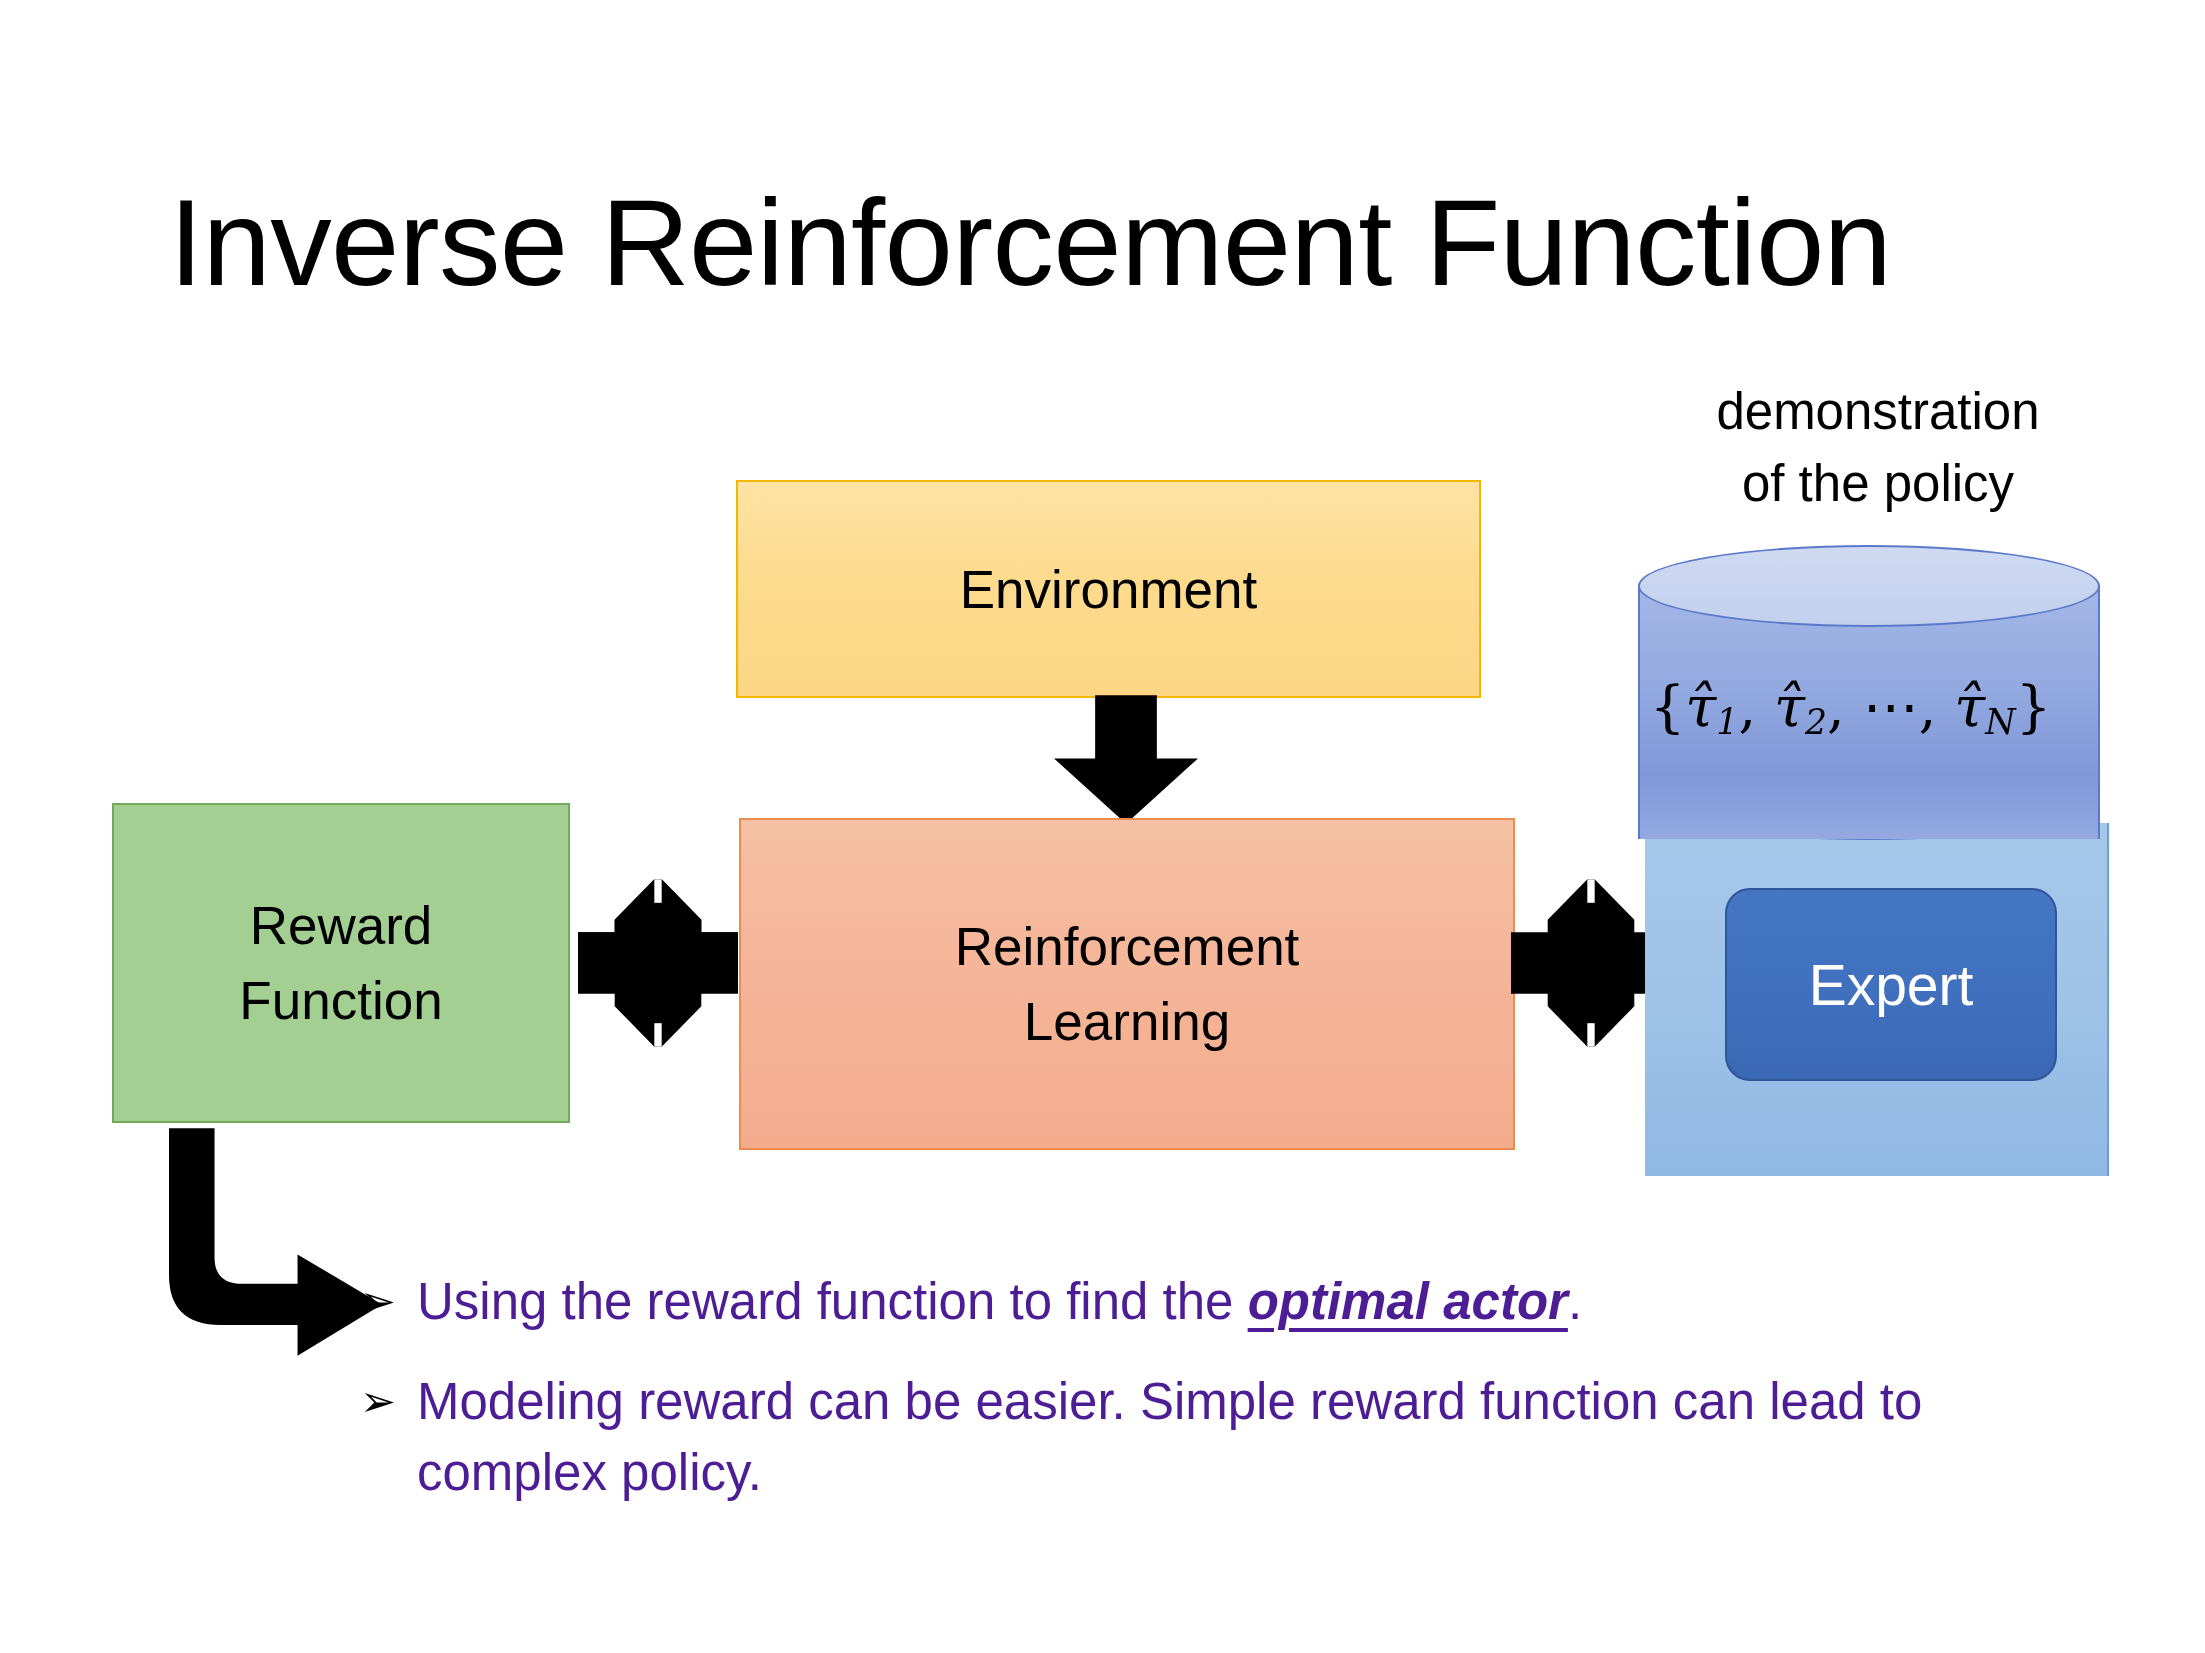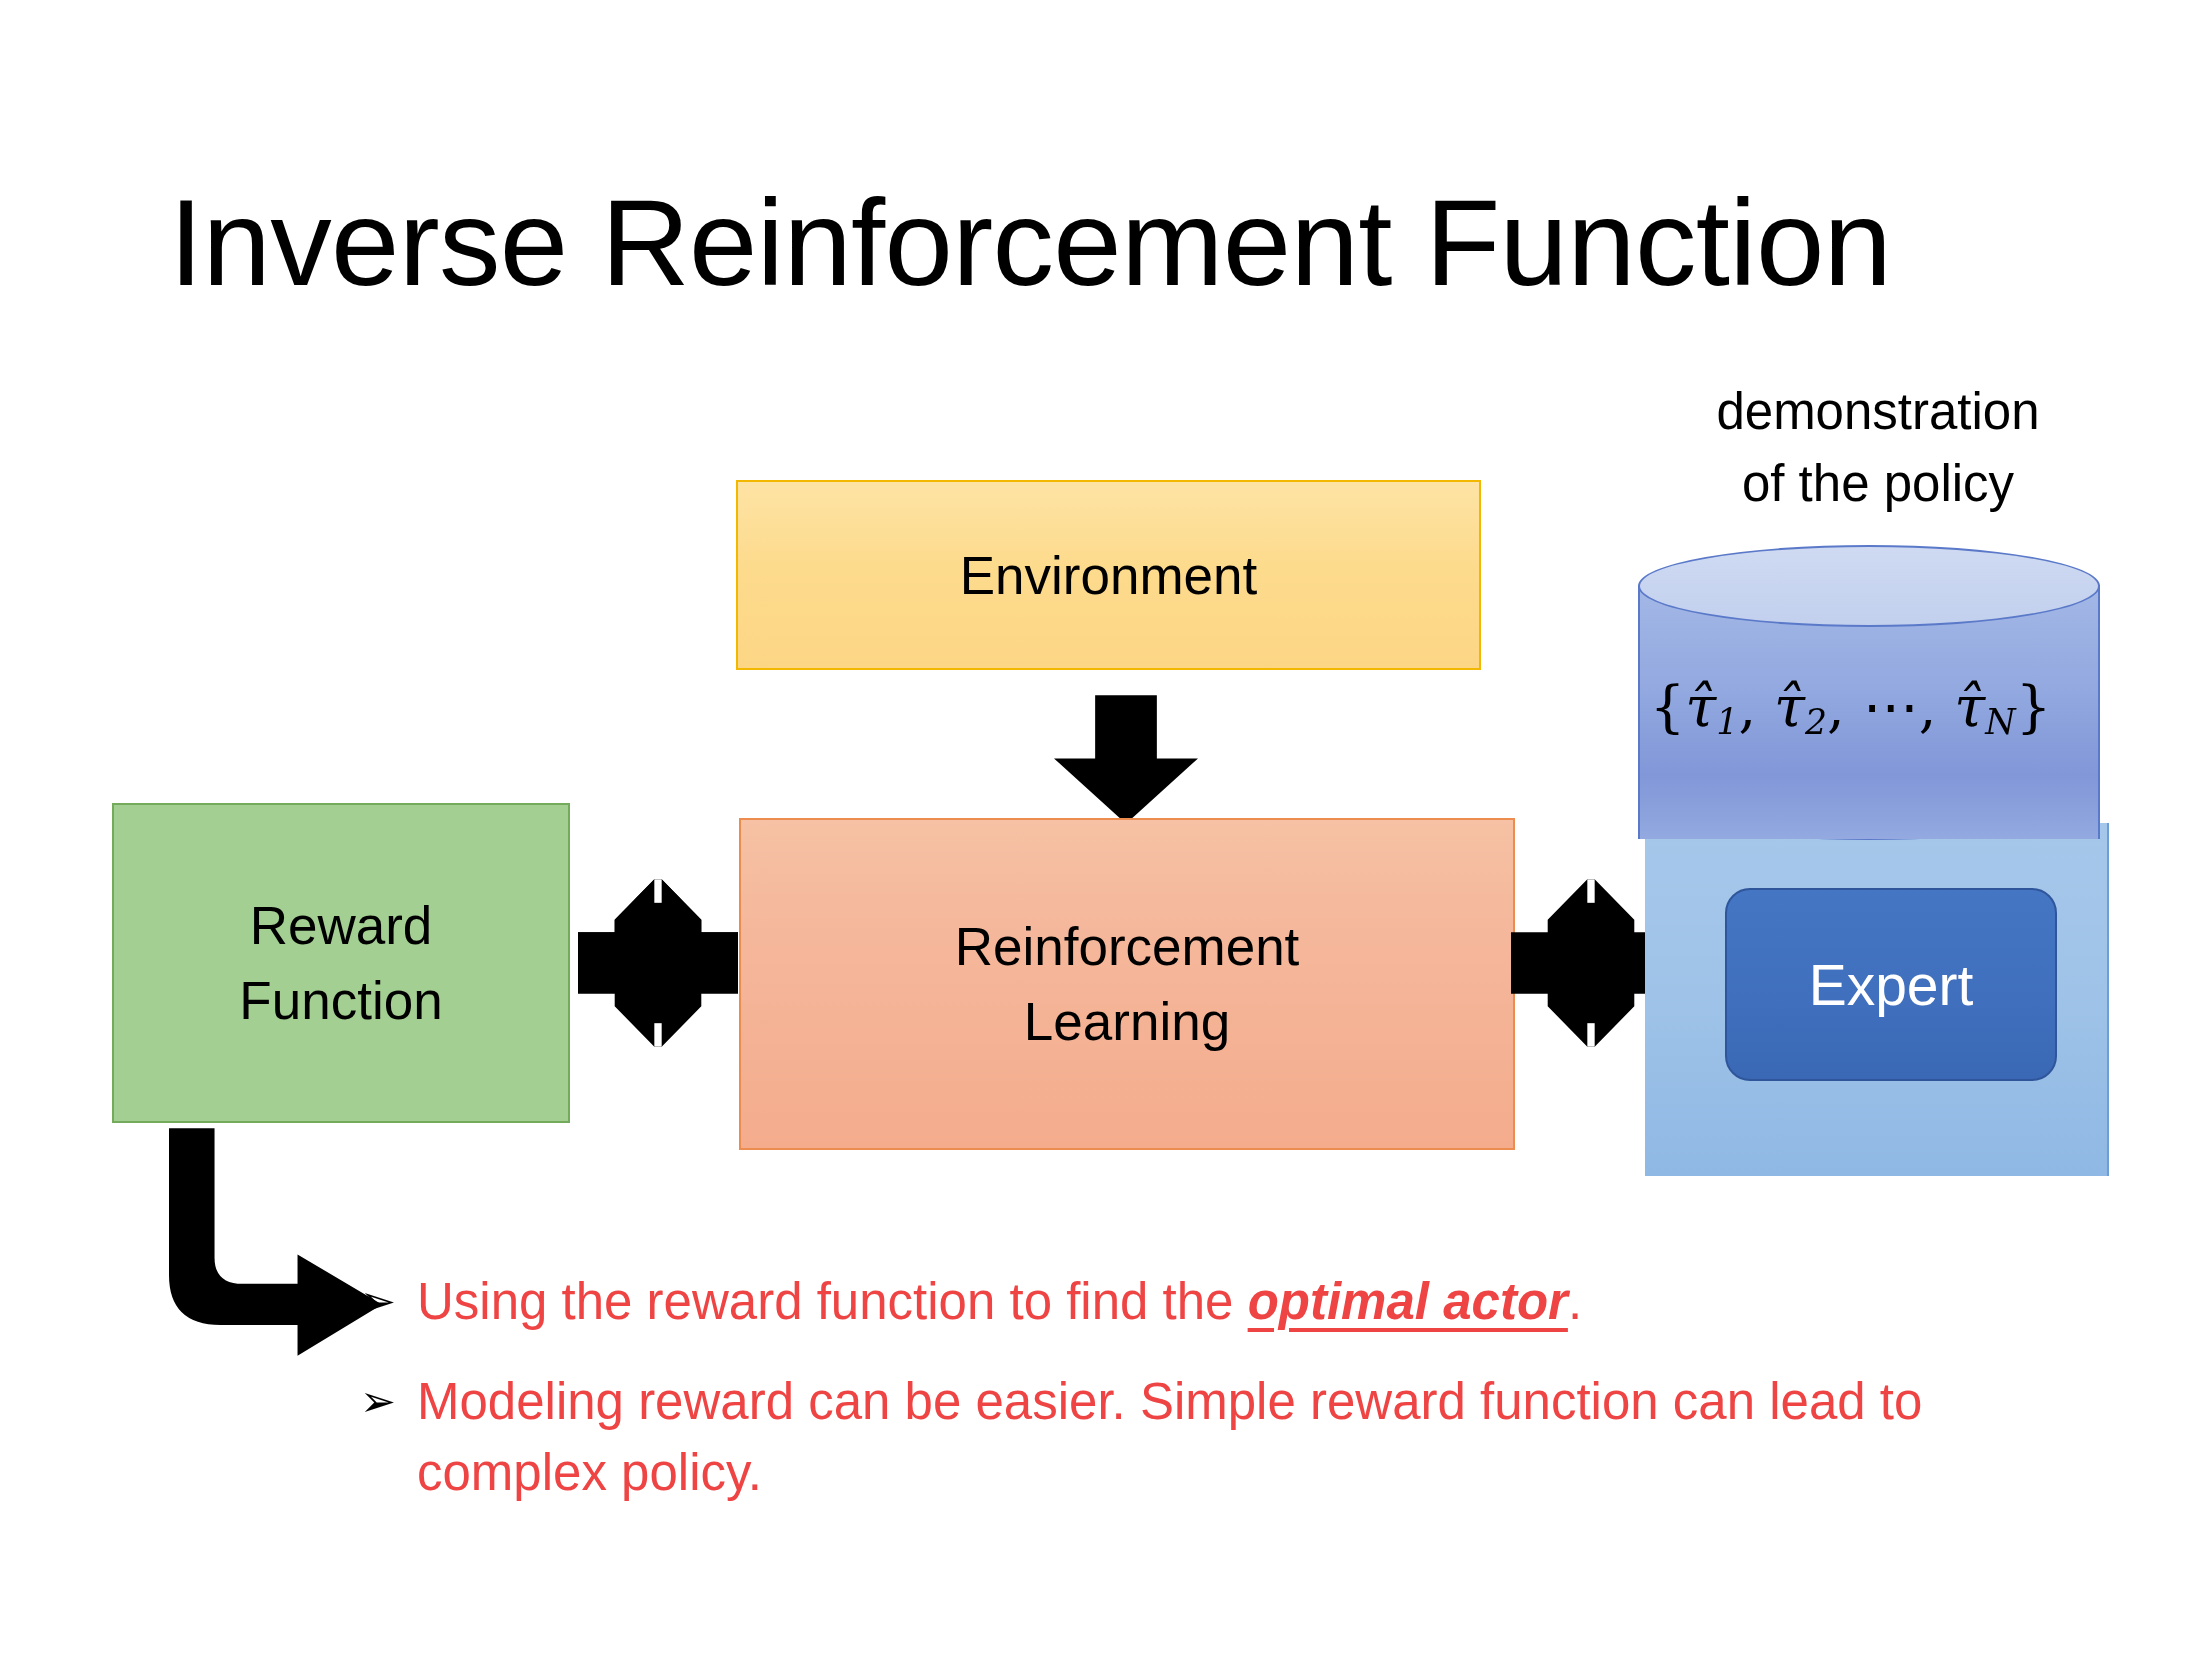--- a/index.html
+++ b/index.html
@@ -45,21 +45,21 @@
     align-items: center;
     justify-content: center;
     text-align: center;
     color: #000000;
   }
 
   .env-box {
     left: 736px;
     top: 480px;
     width: 745px;
-    height: 190px;
+    height: 218px;
     background: linear-gradient(to bottom, #fde3a4 0%, #fddb8d 45%, #fcd685 100%);
     border: 2.9px solid #f2b800;
     font-size: 53px;
   }
 
   .rl-box {
     left: 739px;
     top: 818px;
     width: 776px;
     height: 332px;
@@ -227,21 +227,21 @@
     width: 57px;
     font-family: "DejaVu Sans", sans-serif;
     font-size: 43px;
     line-height: 71px;
     color: #000000;
   }
   .bullet-text {
     flex: 1 1 auto;
     font-size: 51px;
     line-height: 71px;
-    color: #ef4444;
+    color: #4c1d95;
   }
   .bullet-text b {
     font-weight: bold;
     font-style: italic;
     text-decoration: underline;
     text-underline-offset: 8.8px;
     text-decoration-thickness: 3.7px;
   }
 </style>
 </head>

